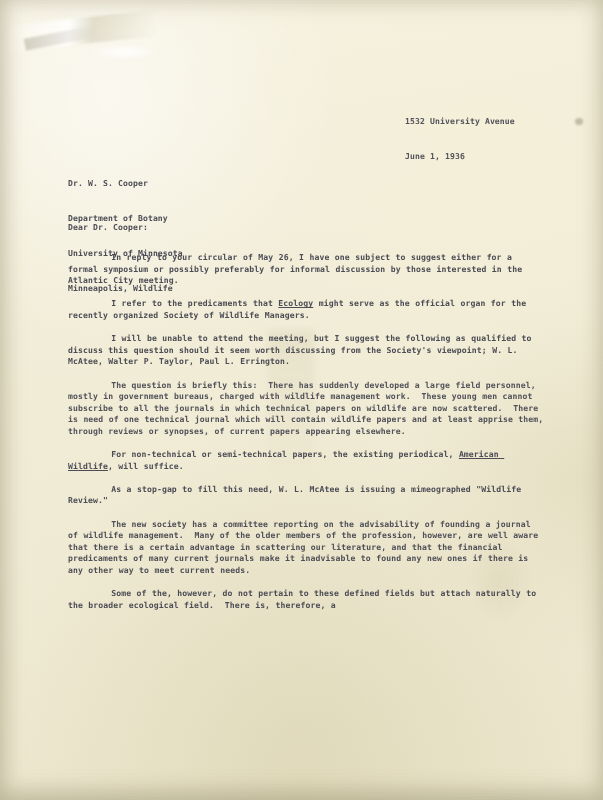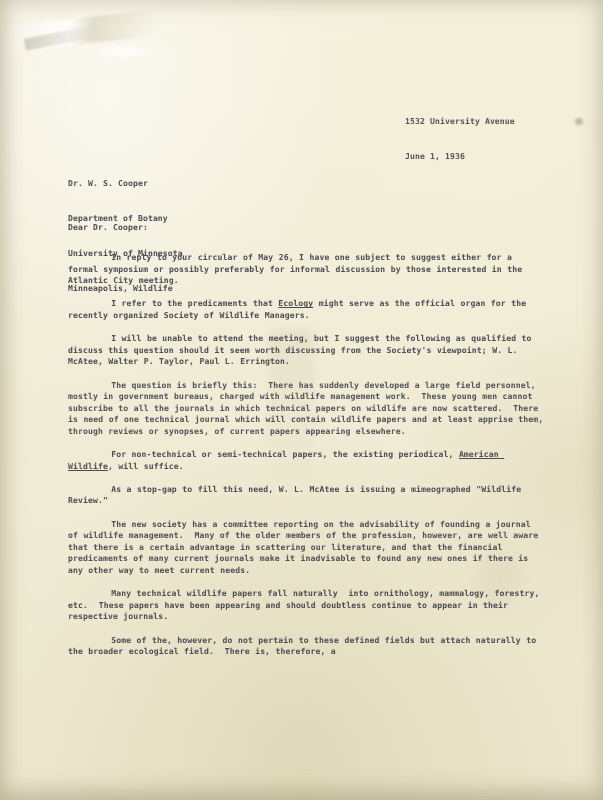--- a/index.html
+++ b/index.html
@@ -176,19 +176,18 @@
       <p class="para">	<span>I will be unable to attend the meeting, but I suggest the following as qualified to discuss this question should it seem worth discussing from the Society's viewpoint; W. L. McAtee, Walter P. Taylor, Paul L. Errington.</span></p>
 
       <p class="para">	<span>The question is briefly this:  There has suddenly developed a large field personnel, mostly in government bureaus, charged with wildlife management work.  These young men cannot subscribe to all the journals in which technical papers on wildlife are now scattered.  There is need of one technical journal which will contain wildlife papers and at least apprise them, through reviews or synopses, of current papers appearing elsewhere.</span></p>
 
       <p class="para">	<span>For non-technical or semi-technical papers, the existing periodical, </span><span class="u">American Wildlife</span><span>, will suffice.</span></p>
 
       <p class="para">	<span>As a stop-gap to fill this need, W. L. McAtee is issuing a mimeographed "Wildlife Review."</span></p>
 
       <p class="para">	<span>The new society has a committee reporting on the advisability of founding a journal of wildlife management.  Many of the older members of the profession, however, are well aware that there is a certain advantage in scattering our literature, and that the financial predicaments of many current journals make it inadvisable to found any new ones if there is any other way to meet current needs.</span></p>
 
-      <p class="para">	<span>Many technical wildlife papers fall naturally  into ornithology, mammalogy, forestry, etc.  These papers have been appearing and should doubtless continue to appear in their respective journals.</span></p>
 
       <p class="para">	<span>Some of the, however, do not pertain to these defined fields but attach naturally to the broader ecological field.  There is, therefore, a</span></p>
 
     </div>
   </div>
 </div>
 
 </body></html>

